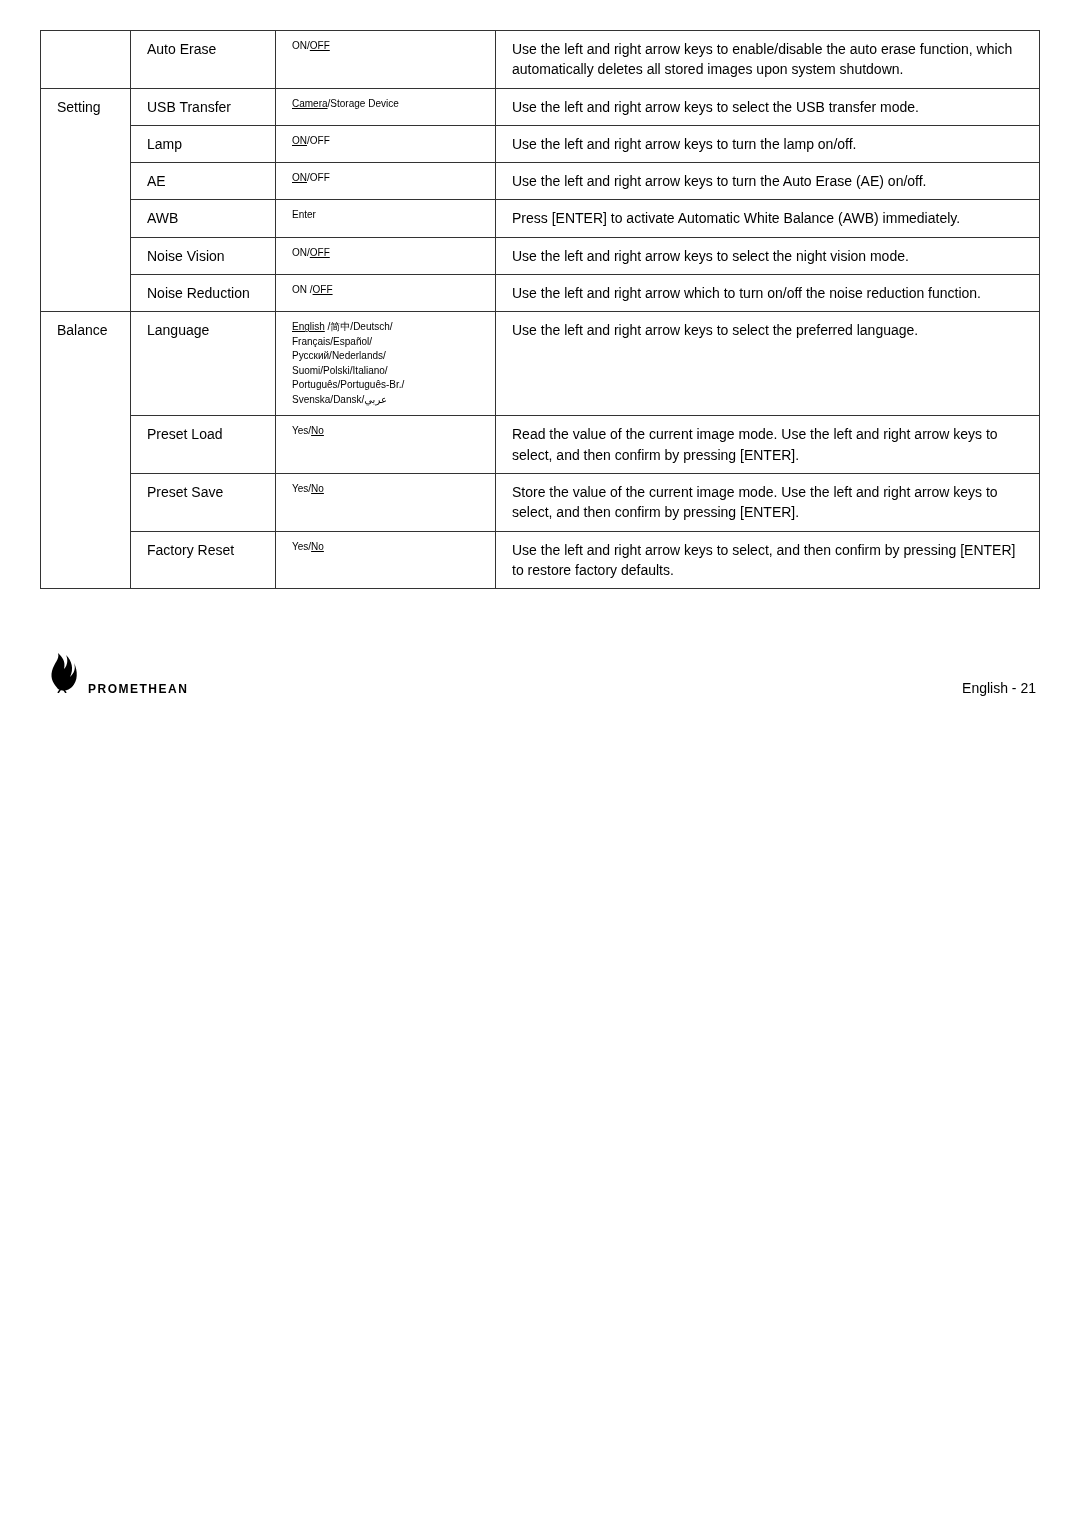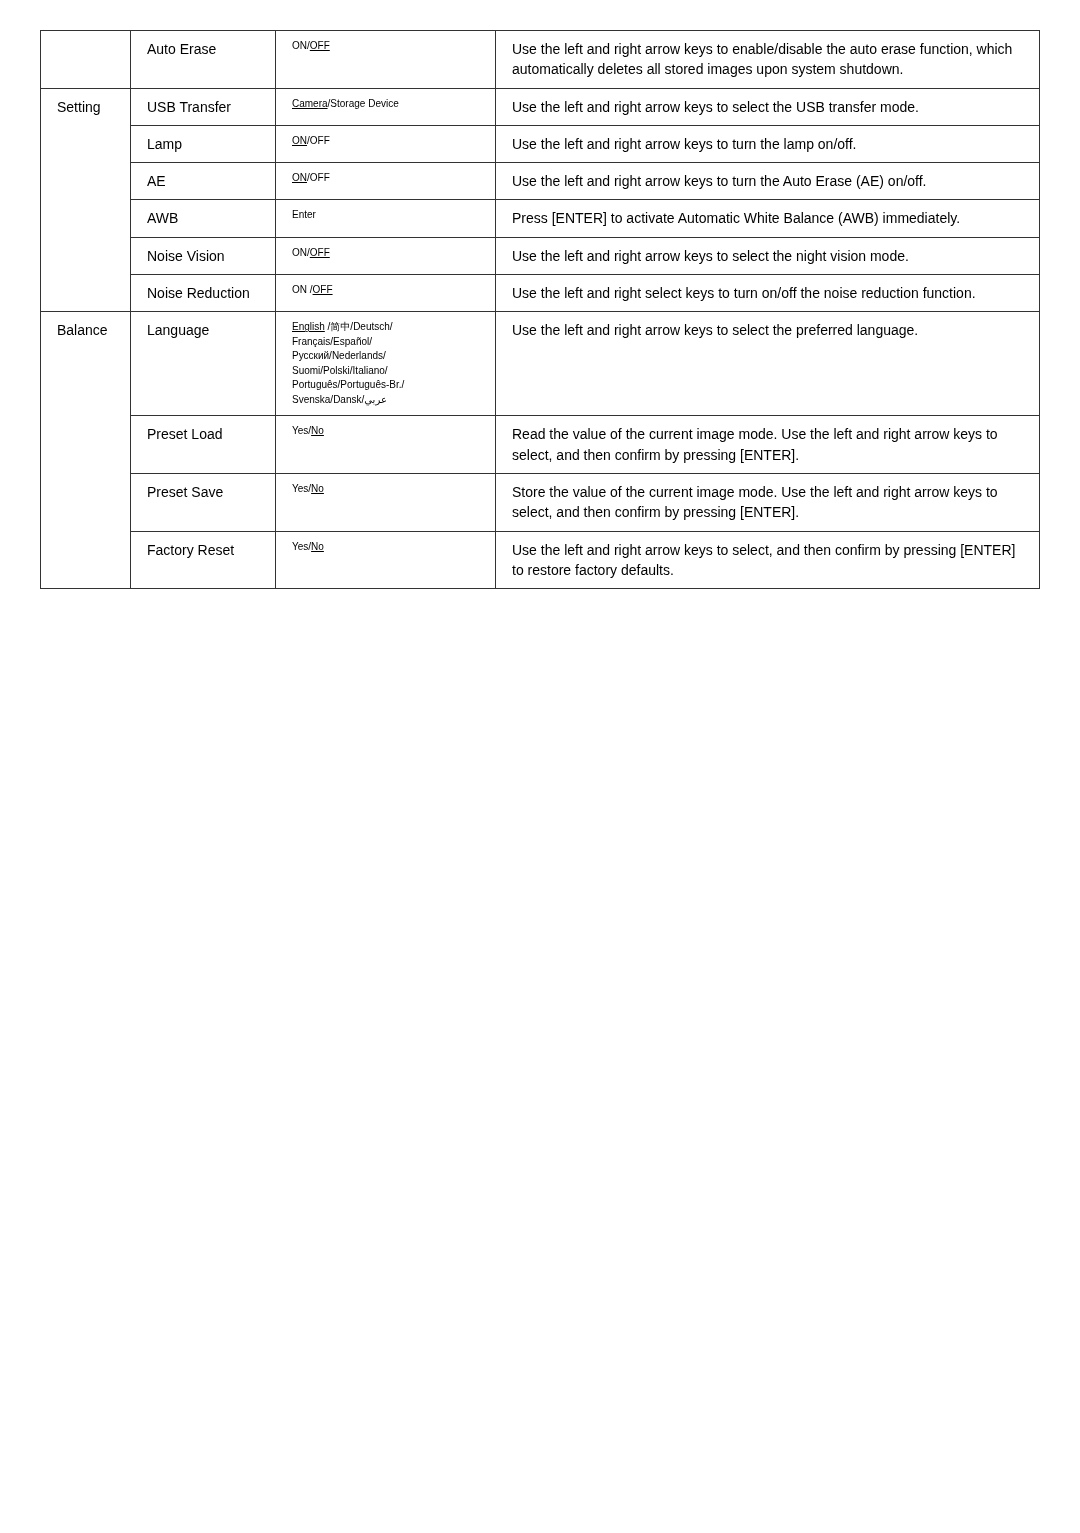--- a/index.html
+++ b/index.html
@@ -121,21 +121,21 @@
           <td class="col-description">Press [ENTER] to activate Automatic White Balance (AWB) immediately.</td>
         </tr>
         <tr>
           <td class="col-function">Noise Vision</td>
           <td class="col-value"><span>ON/</span><span class="underline">OFF</span></td>
           <td class="col-description">Use the left and right arrow keys to select the night vision mode.</td>
         </tr>
         <tr>
           <td class="col-function">Noise Reduction</td>
           <td class="col-value"><span>ON /</span><span class="underline">OFF</span></td>
-          <td class="col-description">Use the left and right select keys to turn on/off the noise reduction function.</td>
+          <td class="col-description">Use the left and right arrow which to turn on/off the noise reduction function.</td>
         </tr>
         <tr>
           <td class="col-category" rowspan="4" style="vertical-align: top;">Balance</td>
           <td class="col-function">Language</td>
           <td class="col-value"><span class="underline">English</span><span> /简中/Deutsch/<br>Français/Español/<br>Русский/Nederlands/<br>Suomi/Polski/Italiano/<br>Português/Português-Br./<br>Svenska/Dansk/عربي</span></td>
           <td class="col-description">Use the left and right arrow keys to select the preferred language.</td>
         </tr>
         <tr>
           <td class="col-function">Preset Load</td>
           <td class="col-value"><span>Yes/</span><span class="underline">No</span></td>
@@ -147,13 +147,30 @@
           <td class="col-description">Store the value of the current image mode. Use the left and right arrow keys to select, and then confirm by pressing [ENTER].</td>
         </tr>
         <tr>
           <td class="col-function">Factory Reset</td>
           <td class="col-value"><span>Yes/</span><span class="underline">No</span></td>
           <td class="col-description">Use the left and right arrow keys to select, and then confirm by pressing [ENTER] to restore factory defaults.</td>
         </tr>
       </tbody>
   </table>
 
+  <div class="footer">
+    <div class="logo-area">
+      <div class="promethean-logo">
+        
+        <svg viewBox="0 0 36 44" xmlns="http://www.w3.org/2000/svg">
+
+          <path d="M14 40 C10 35, 6 30, 8 22 C10 14, 16 10, 14 4 C18 8, 22 12, 20 20 C24 16, 24 10, 22 6 C28 12, 30 20, 26 28 C30 24, 32 20, 30 14 C34 22, 34 32, 28 38 C25 41, 20 43, 14 40Z" fill="#000" stroke="none"></path>
+
+          <line x1="18" y1="38" x2="14" y2="44" stroke="#000" stroke-width="1.5"></line>
+          <line x1="18" y1="38" x2="22" y2="44" stroke="#000" stroke-width="1.5"></line>
+
+        </svg>
+      </div>
+      <span class="logo-text">PROMETHEAN</span>
+    </div>
+    <span class="page-num">English - 21</span>
+  </div>
 </div>
 
 </body></html>

